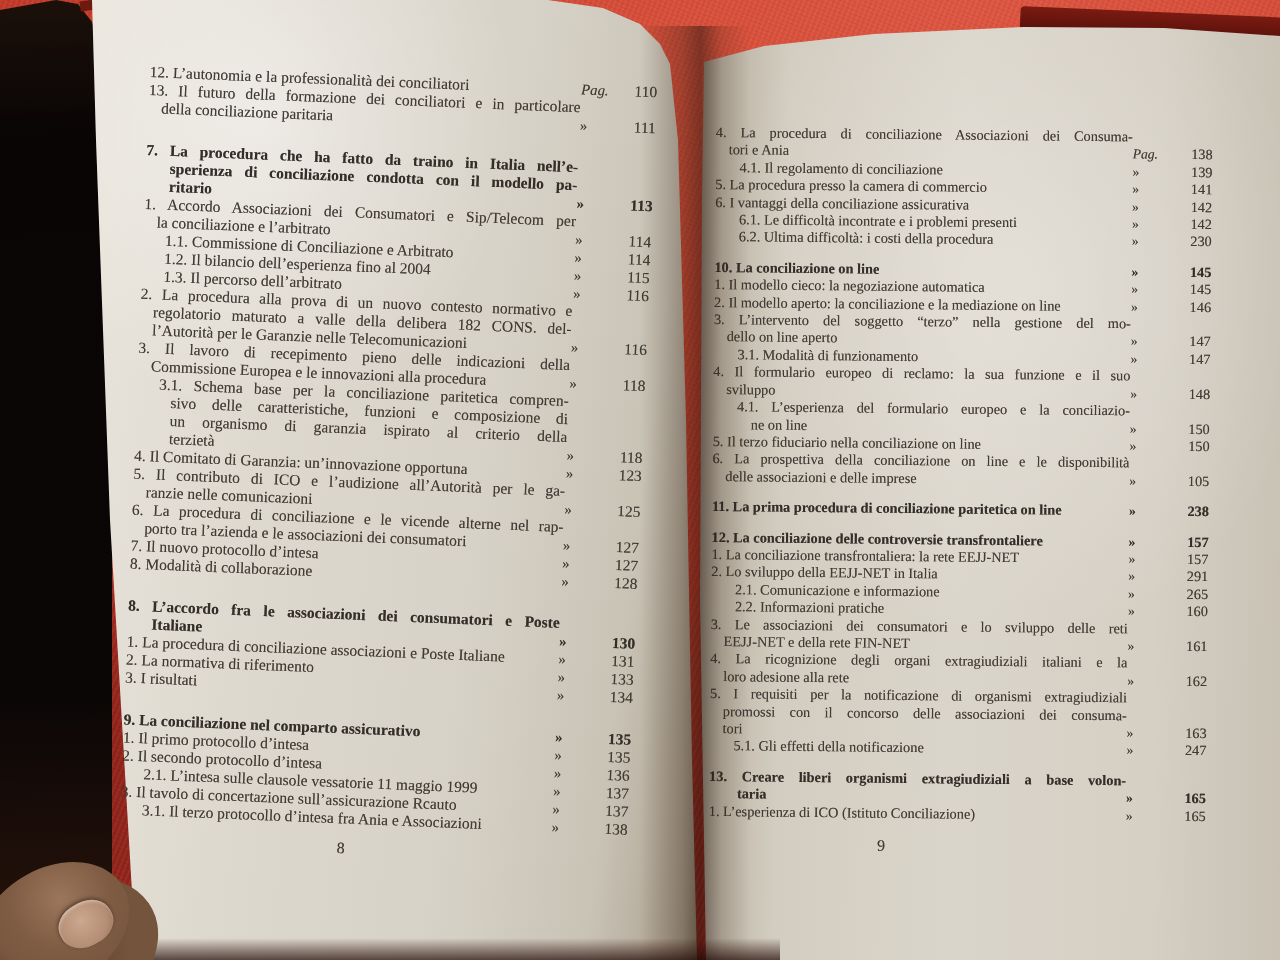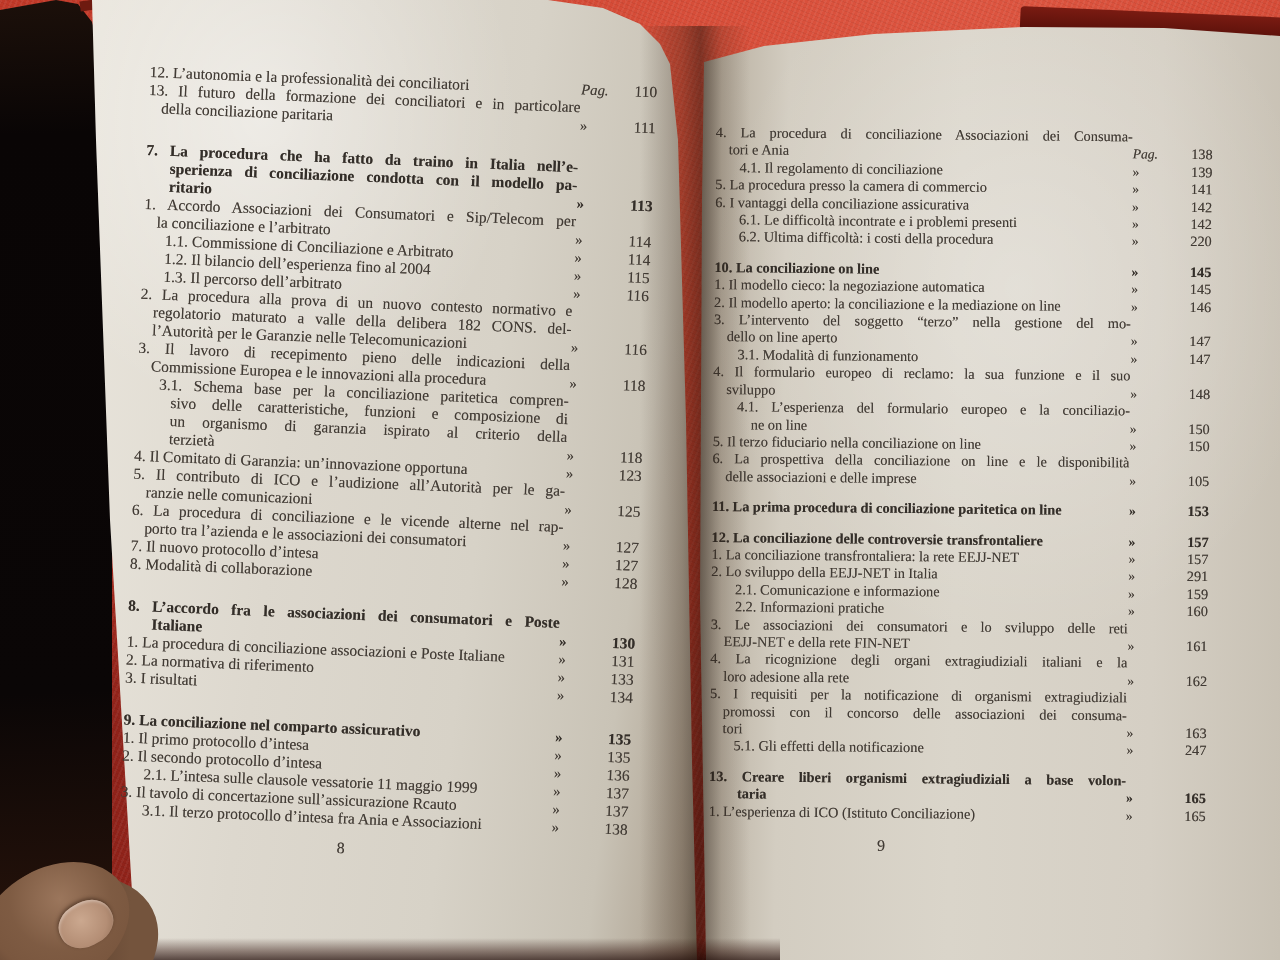--- a/index.html
+++ b/index.html
@@ -412,21 +412,21 @@
         <span class="g">»</span>
         <span class="n">142</span>
       </div>
     </div>
     <div class="e lv2">
       <div class="txt">
         <div class="line">6.2. Ultima difficoltà: i costi della procedura</div>
       </div>
       <div class="col">
         <span class="g">»</span>
-        <span class="n">220</span>
+        <span class="n">230</span>
       </div>
     </div>
     <div class="e lv1 bold gap">
       <div class="txt">
         <div class="line">10. La conciliazione on line</div>
       </div>
       <div class="col">
         <span class="g">»</span>
         <span class="n">145</span>
       </div>
@@ -506,21 +506,21 @@
         <span class="g">»</span>
         <span class="n">105</span>
       </div>
     </div>
     <div class="e lv1 bold gap">
       <div class="txt">
         <div class="line">11. La prima procedura di conciliazione paritetica on line</div>
       </div>
       <div class="col">
         <span class="g">»</span>
-        <span class="n">153</span>
+        <span class="n">238</span>
       </div>
     </div>
     <div class="e lv1 bold gap">
       <div class="txt">
         <div class="line">12. La conciliazione delle controversie transfrontaliere</div>
       </div>
       <div class="col">
         <span class="g">»</span>
         <span class="n">157</span>
       </div>
@@ -542,21 +542,21 @@
         <span class="g">»</span>
         <span class="n">291</span>
       </div>
     </div>
     <div class="e lv2">
       <div class="txt">
         <div class="line">2.1. Comunicazione e informazione</div>
       </div>
       <div class="col">
         <span class="g">»</span>
-        <span class="n">159</span>
+        <span class="n">265</span>
       </div>
     </div>
     <div class="e lv2">
       <div class="txt">
         <div class="line">2.2. Informazioni pratiche</div>
       </div>
       <div class="col">
         <span class="g">»</span>
         <span class="n">160</span>
       </div>

